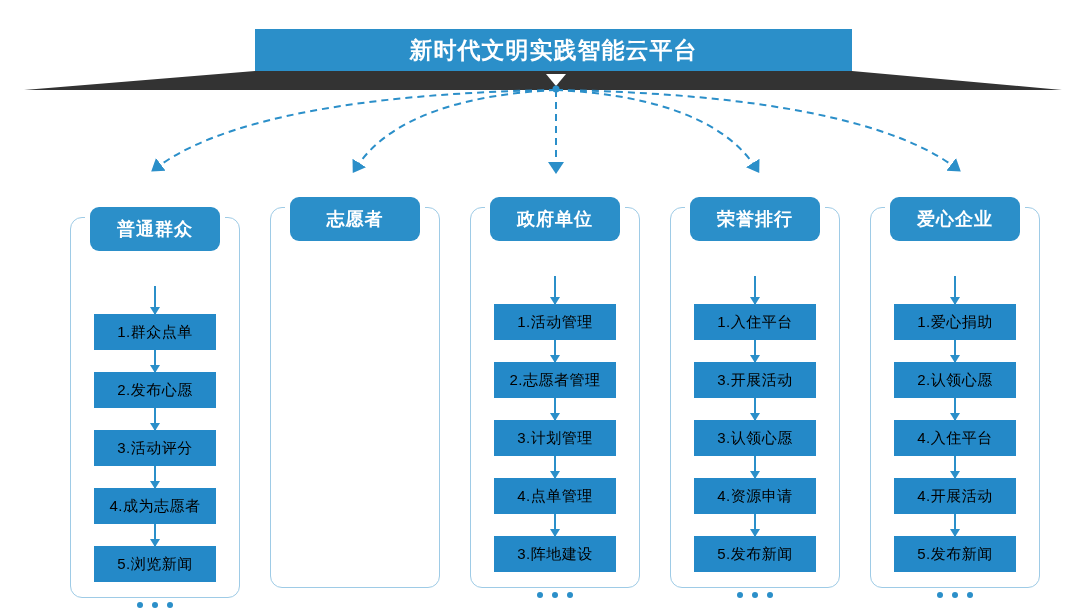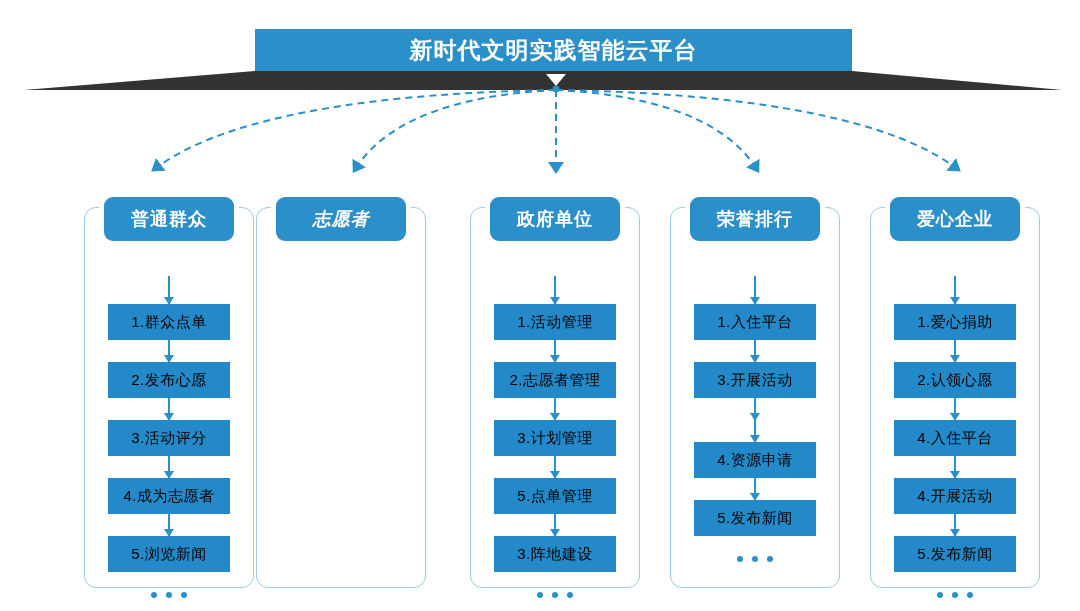--- a/index.html
+++ b/index.html
@@ -43,22 +43,22 @@
   .col{
     position:absolute;
     top:207px;
     width:170px;
     height:381px;
     border:1.6px solid #9ecbe6;
     border-radius:12px;
     box-sizing:border-box;
     background:transparent;
   }
-  .col-0{left:84px;}
-  .col-1{left:256px;font-style:italic;}
+  .col-0{left:70px;margin-top:10px;}
+  .col-1{left:270px;}
   .col-2{left:470px;}
   .col-3{left:670px;}
   .col-4{left:870px;}
 
   
   .col-head{
     position:absolute;
     left:50%;transform:translateX(-50%);
     top:-11px;
     width:130px;height:44px;
@@ -180,39 +180,40 @@
     <div class="col col-2">
       <div class="col-head">政府单位</div>
       <div class="steps">
         <div class="v-arrow lead"></div>
         <div class="step">1.活动管理</div>
         <div class="v-arrow"></div>
         <div class="step">2.志愿者管理</div>
         <div class="v-arrow"></div>
         <div class="step">3.计划管理</div>
         <div class="v-arrow"></div>
-        <div class="step">5.点单管理</div>
+        <div class="step">4.点单管理</div>
         <div class="v-arrow"></div>
         <div class="step">3.阵地建设</div>
         <div class="dots">
           <i></i>
           <i></i>
           <i></i>
         </div>
       </div>
     </div>
 
     <div class="col col-3">
       <div class="col-head">荣誉排行</div>
       <div class="steps">
         <div class="v-arrow lead"></div>
         <div class="step">1.入住平台</div>
         <div class="v-arrow"></div>
         <div class="step">3.开展活动</div>
         <div class="v-arrow"></div>
+        <div class="step">3.认领心愿</div>
         <div class="v-arrow"></div>
         <div class="step">4.资源申请</div>
         <div class="v-arrow"></div>
         <div class="step">5.发布新闻</div>
         <div class="dots">
           <i></i>
           <i></i>
           <i></i>
         </div>
       </div>

